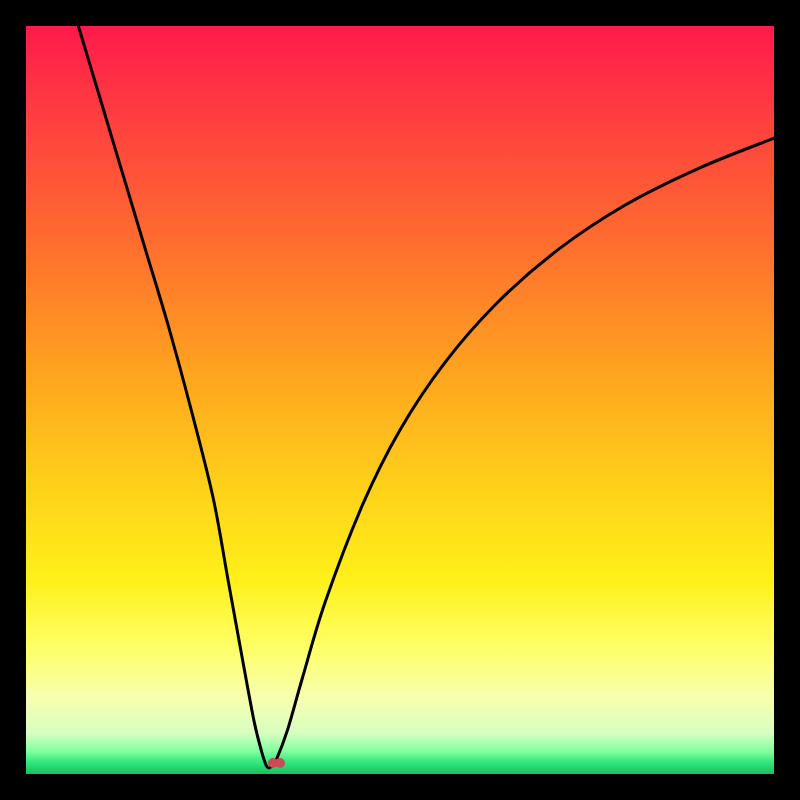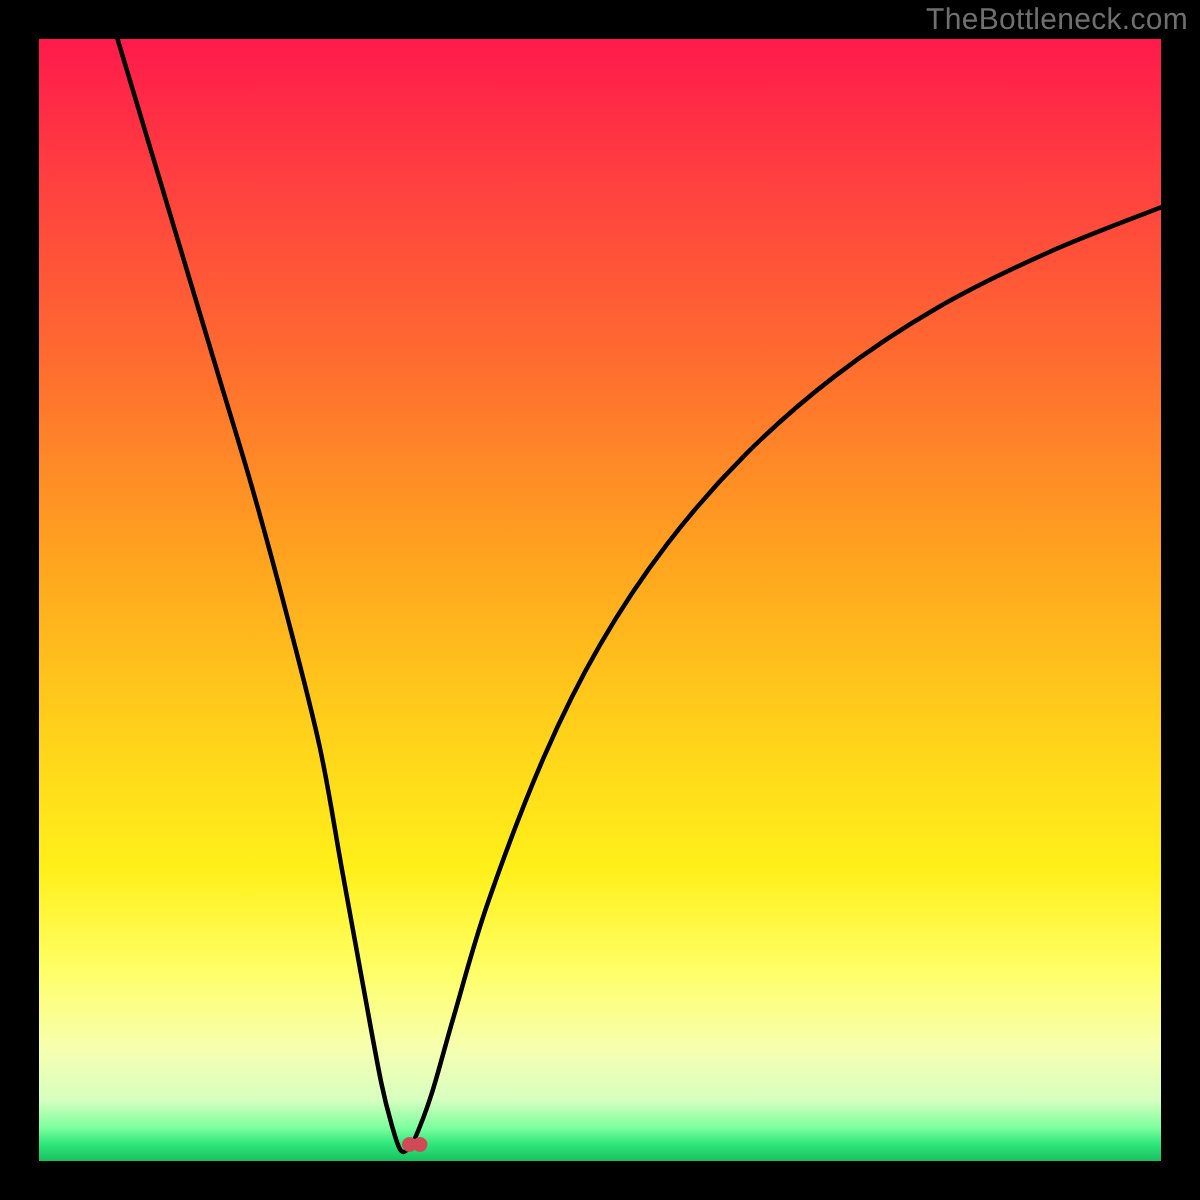--- a/index.html
+++ b/index.html
@@ -50,21 +50,20 @@
     height: 10px;
     border-radius: 50%;
     background: #cf4a55;
     position: absolute;
   }
 </style>
 </head>
 <body>
 
 <div class="frame">
-  <div class="watermark">TheBottleneck.com</div>
 
   <div class="plot">
     <svg class="curve" viewBox="0 0 748 748" preserveAspectRatio="none">
       <defs>
         <linearGradient id="bg-grad" x1="0" y1="0" x2="0" y2="1">
             <stop offset="0%" stop-color="#ff1a4b"></stop>
             <stop offset="12%" stop-color="#ff3e40"></stop>
             <stop offset="28.000000000000004%" stop-color="#ff6a30"></stop>
             <stop offset="46%" stop-color="#ffa31f"></stop>
             <stop offset="62%" stop-color="#ffd21a"></stop>

